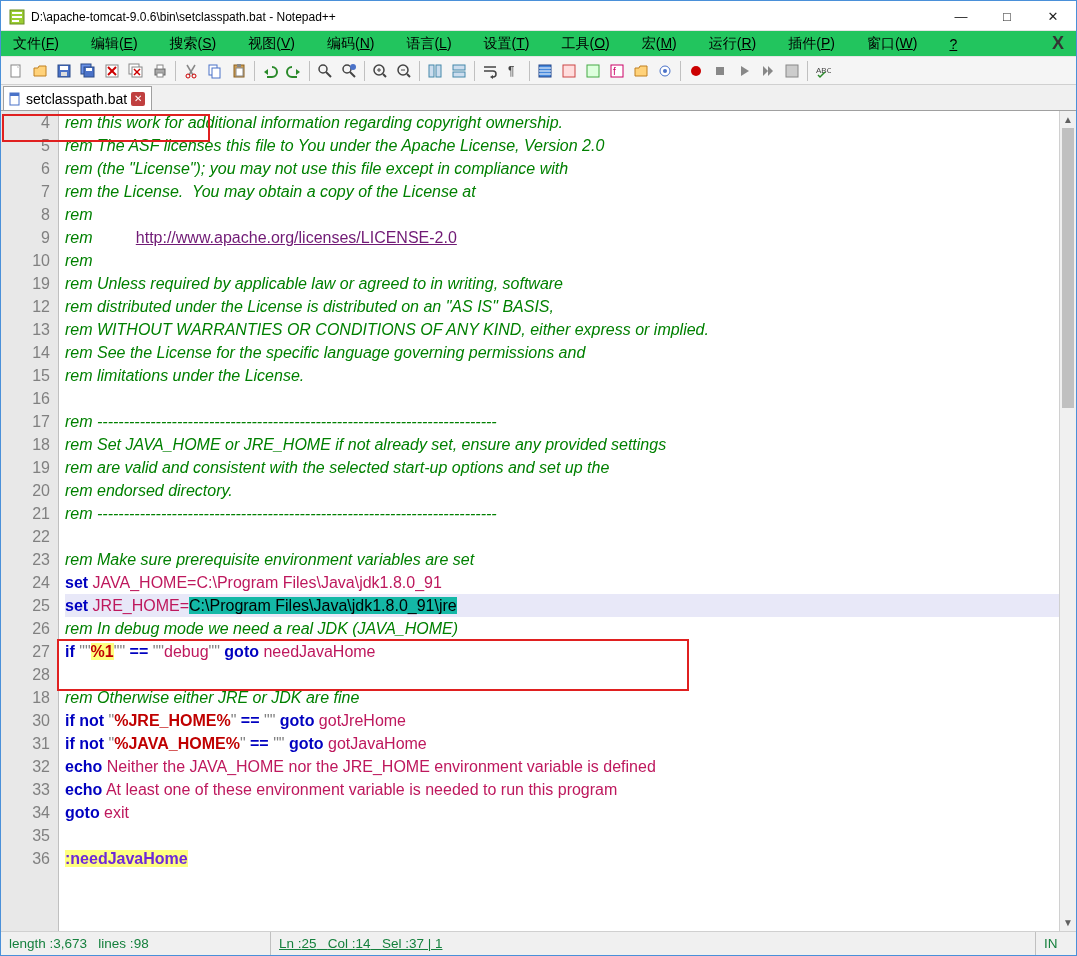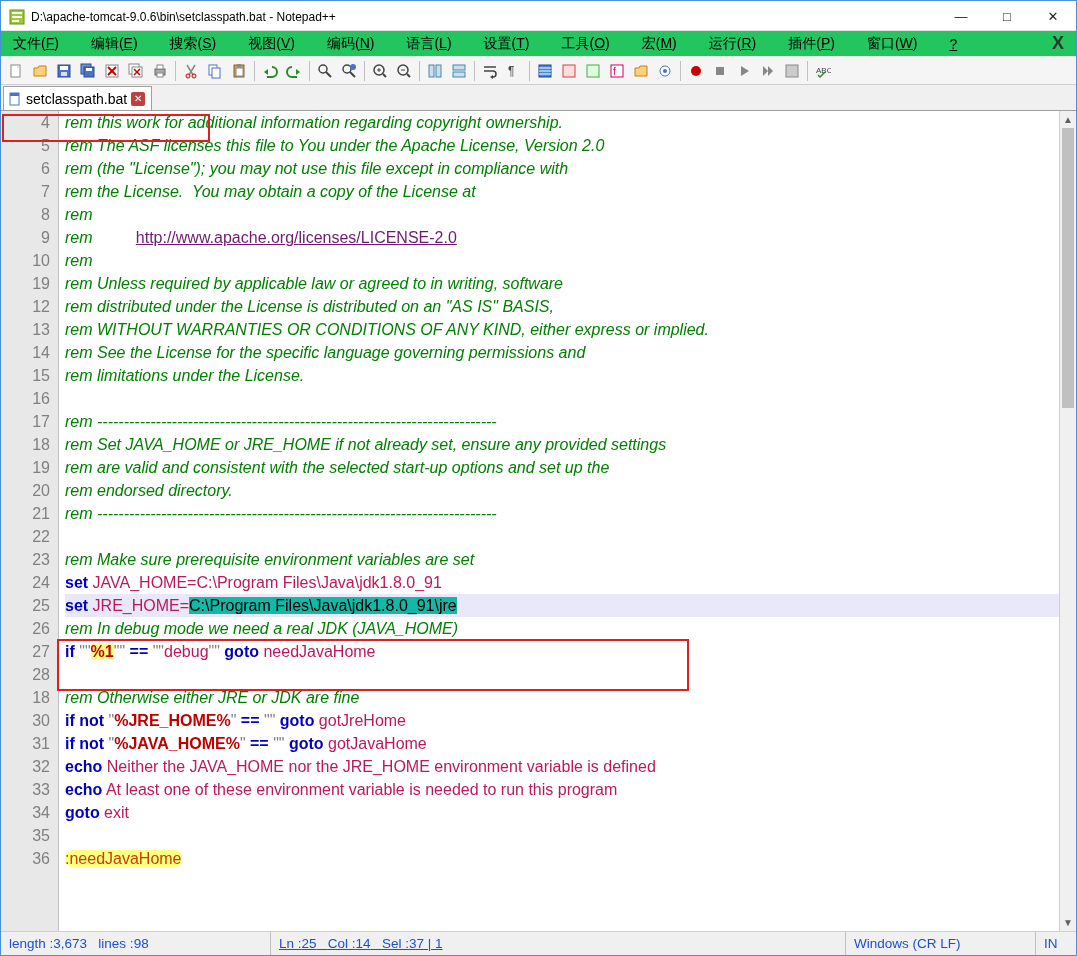--- a/index.html
+++ b/index.html
@@ -35,28 +35,28 @@
 .sb-thumb { position:absolute; left:2px; right:2px; top:0; height:280px; background:#c0c0c0; }
 
 .ln { height:23px; }
 .c-comment { color:#008000;font-style:italic; }
 .c-link { color:#701a75; text-decoration:underline;padding-left:21px; }
 .c-kw { color:#0000c0; font-weight:bold; }
 .c-str { color:#808080; }
 .c-var { color:#c00000; font-weight:bold; }
 .c-varh { color:#c00000; font-weight:bold; background:#ffff80; }
 .c-text { color:#be185d; }
-.c-label { color:#c2410c; font-weight:normal; background:#ffff80;border-radius:7px; }
+.c-label { color:#6d28d9; font-weight:bold; background:#ffff80; }
 .sel { background:#14b8a6; }
 .curline { background:#e8e8f8; display:block; width:100%; }
 
 .overlay-box { position:absolute; border:2px solid #e02020; pointer-events:none; z-index:4; }
 .box1 { left:56px; top:528px; width:632px; height:52px; }
 
-.statusbar { height:24px; background:#f0f0f0; border-top:1px solid #d0d0d0; display:flex; align-items:flex-end; font-size:13.5px; color:#1d4ed8; }
+.statusbar { height:24px; background:#f0f0f0; border-top:1px solid #d0d0d0; display:flex; align-items:flex-end; font-size:13.5px; color:#15803d; }
 .sb-cell { padding:0 8px; border-right:1px solid #c0c0c0; height:100%; display:flex; align-items:center; }
 .sb-grow { flex:1;text-decoration:underline; }
 
 svg { display:block; }
 </style>
 </head>
 <body>
 
 <div class="titlebar">
   <span class="icon">
@@ -367,15 +367,14 @@
 <div class="statusbar">
   <div class="sb-cell" style="width:270px">
     <span>length : </span><span>3,673</span>&nbsp;&nbsp;&nbsp;
     <span>lines : </span><span>98</span>
   </div>
   <div class="sb-cell sb-grow">
     <span>Ln : </span><span>25</span>&nbsp;&nbsp;&nbsp;
     <span>Col : </span><span>14</span>&nbsp;&nbsp;&nbsp;
     <span>Sel : </span><span>37 | 1</span>
   </div>
-  <div class="sb-cell" style="width:190px">Windows (CR LF)</div>
   <div class="sb-cell" style="width:40px;border-right:none">IN</div>
 </div>
 
 </body></html>

